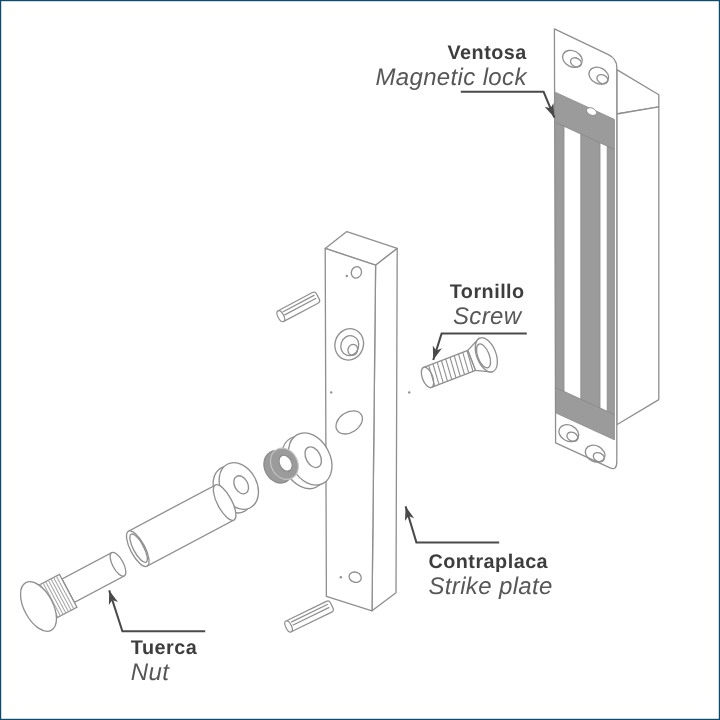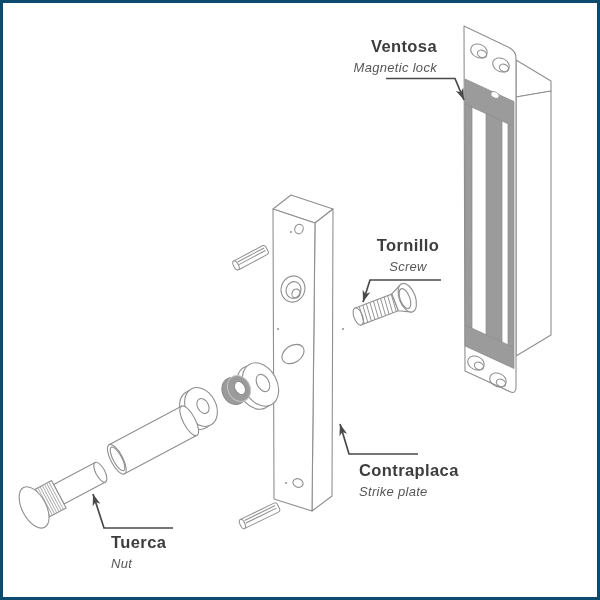--- a/index.html
+++ b/index.html
@@ -1,24 +1,24 @@
 <!DOCTYPE html>
 <html><head>
 <meta charset="utf-8">
 <style>
   html,body{margin:0;padding:0;background:#ffffff;}
   #stage{
     position:relative;width:600px;height:600px;background:#ffffff;
-    border:3px solid #0c4a6e;box-sizing:border-box;overflow:hidden;
+    border:1px solid #0c4a6e;box-sizing:border-box;overflow:hidden;
     font-family:"Liberation Sans",sans-serif;
   }
   #art{position:absolute;left:0;top:0;width:600px;height:600px;}
   .lbl{position:absolute;}
   .lbl .es{font-size:16.5px;font-weight:bold;color:#3d3d3d;letter-spacing:.4px;line-height:21px;}
-  .lbl .en{font-size:13px;font-style:italic;font-weight:normal;color:#575757;letter-spacing:.3px;line-height:21px;}
+  .lbl .en{font-size:20px;font-style:italic;font-weight:normal;color:#575757;letter-spacing:.3px;line-height:21px;}
   .lbl-ventosa{right:160px;top:33px;text-align:right;}
   .lbl-tornillo{left:330px;top:232px;width:150px;text-align:center;}
   .lbl-contraplaca{left:356px;top:457px;text-align:left;}
   .lbl-tuerca{left:108px;top:529px;text-align:left;}
 </style>
 </head>
 <body>
 
 <div id="stage">
 

